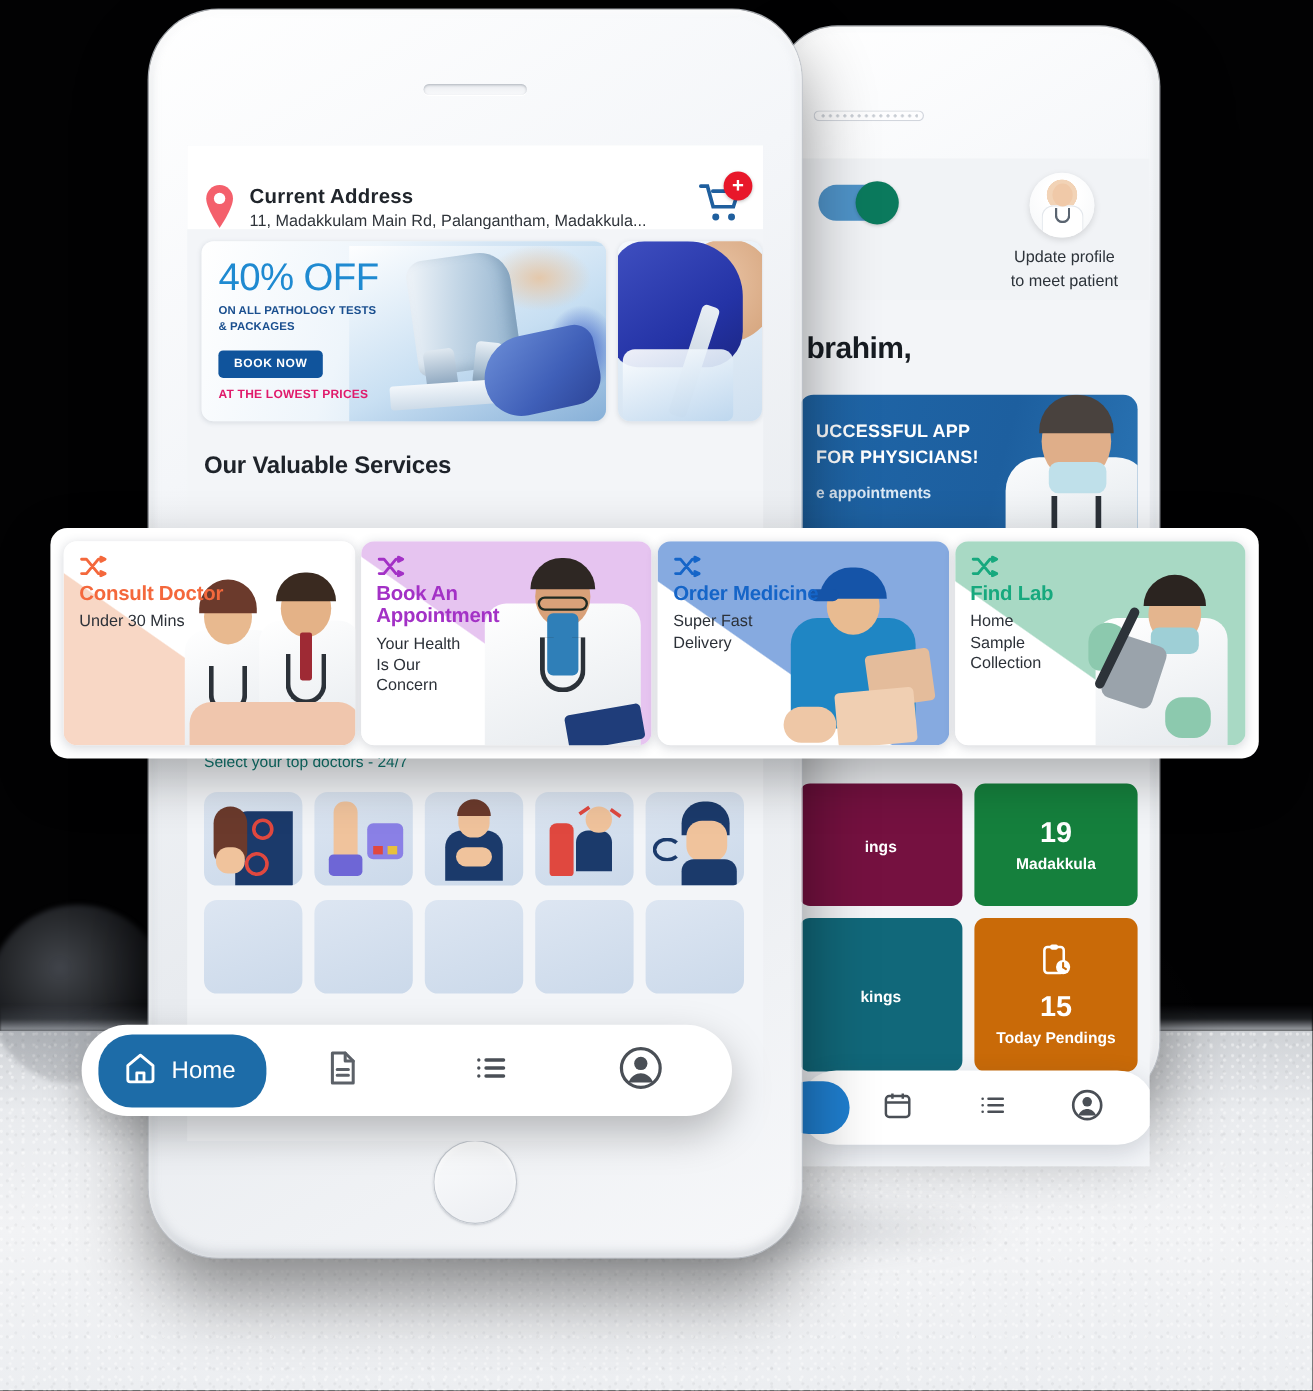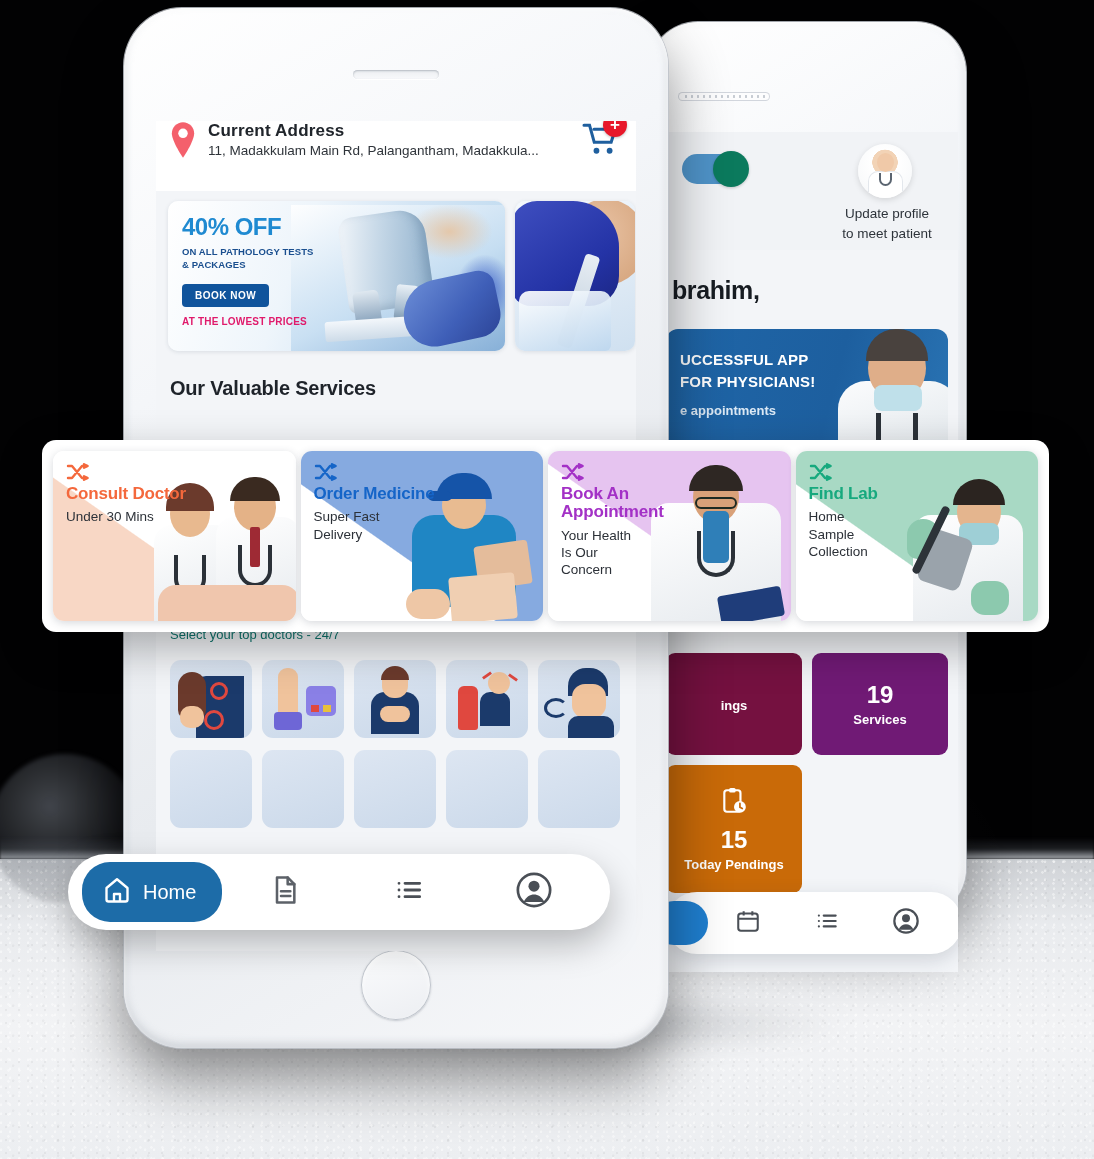--- a/index.html
+++ b/index.html
@@ -96,21 +96,21 @@
   .home-btn{
     position:absolute; left:50%; transform:translateX(-50%); bottom:28px;
     width:70px; height:70px; border-radius:50%;
     background: linear-gradient(160deg,#fbfcfd,#eceef2);
     box-shadow: inset 0 0 0 1px rgba(186,192,200,.9), inset 0 3px 6px rgba(255,255,255,.95),
                 0 1px 2px rgba(150,156,165,.5);
   }
 
   
   .addr-bar{
-    background:#fff; height:70px; display:flex; align-items:flex-start; gap:10px;
+    background:#fff; height:70px; display:flex; align-items:flex-end; gap:10px;
     padding:0 14px 0 12px; position:relative;
   }
   .pin{ width:30px; height:38px; flex:0 0 30px; }
   .addr-text{ flex:1; min-width:0; }
   .addr-title{ font-size:17px; font-weight:bold; color:#20252b; letter-spacing:.2px; }
   .addr-sub{ font-size:13.5px; color:#2c3views; color:#2f343a; white-space:nowrap; overflow:hidden; text-overflow:ellipsis; margin-top:2px; }
   .cart-wrap{ position:relative; width:40px; height:40px; flex:0 0 40px; }
   .cart-badge{
     position:absolute; right:-5px; top:-8px; width:24px; height:24px; border-radius:50%;
     background:#e8172a; color:#fff; font-size:17px; line-height:23px; text-align:center; font-weight:bold;
@@ -149,21 +149,21 @@
   .scope-stage{
     position:absolute; left:34px; bottom:16px; width:150px; height:20px;
     background: linear-gradient(180deg,#f3f7fb,#cddbe8); border-radius:3px; transform:rotate(-4deg);
   }
   .glove{
     position:absolute; right:6px; bottom:8px; width:96px; height:66px;
     background: linear-gradient(140deg,#6d8fd8,#3f5fb8 60%,#2c4497);
     border-radius:40px 18px 26px 34px; transform:rotate(-12deg);
   }
   .banner-copy{ position:absolute; left:14px; top:14px; z-index:2; }
-  .b-off{ font-size:24px; font-weight:bold; color:#1f8ad1; letter-spacing:-.5px; line-height:1; }
+  .b-off{ font-size:32px; font-weight:normal; color:#1f8ad1; letter-spacing:-.5px; line-height:1; }
   .b-sub{ font-size:9.5px; font-weight:bold; color:#1a4f8f; line-height:1.32; margin-top:7px; letter-spacing:.1px; }
   .b-btn{
     display:inline-block; margin-top:13px; background:#10549c; color:#fff;
     font-size:10px; font-weight:bold; letter-spacing:.5px; padding:6px 13px; border-radius:4px;
   }
   .b-price{ font-size:10px; font-weight:bold; color:#e01a6b; margin-top:9px; letter-spacing:.2px; }
 
   .banner2{
     position:relative; height:150px; border-radius:10px; overflow:hidden; flex:0 0 120px;
     background: linear-gradient(160deg,#f4f8fc,#cfe0f0);
@@ -353,23 +353,27 @@
         </div>
       </div>
 
       <div class="r-gap"></div>
 
       <div class="tiles">
         <div class="tile" style="background:#751140">
           <div class="num"></div>
           <div class="lbl">ings</div>
         </div>
-        <div class="tile" style="background:#701a75">
+        <div class="tile" style="background:#15803d">
           <div class="num">19</div>
-          <div class="lbl">Services</div>
+          <div class="lbl">Madakkula</div>
+        </div>
+        <div class="tile tall" style="background:#11687a">
+          <div class="num"></div>
+          <div class="lbl">kings</div>
         </div>
         <div class="tile tall" style="background:#c96a08">
           <span style="margin-bottom:4px">
             <svg width="26" height="28" viewBox="0 0 24 26" fill="none">
               <rect x="3" y="3" width="15" height="20" rx="2.5" stroke="#fff" stroke-width="2"></rect>
               <rect x="7.5" y="1" width="6" height="4" rx="1.4" fill="#fff"></rect>
               <circle cx="17.5" cy="18.5" r="5.5" fill="#fff"></circle>
               <path d="M17.5 15.3v3.4l2.2 1.3" stroke="#c96a08" stroke-width="1.6" stroke-linecap="round"></path>
             </svg>
           </span>
@@ -544,62 +548,62 @@
             <path d="M2 3h4l10 12h5M2 15h4l10-12h5"></path>
               <path d="M18 1.2 21.6 3 18 4.8M18 13.2 21.6 15 18 16.8" fill="#f4683c"></path>
           </svg>
         </span>
         <div class="name" style="color:#f4683c">Consult Doctor</div>
         <div class="desc">Under 30 Mins</div>
       </div>
     </div>
 
     <div class="svc">
+      <div class="diag" style="background:linear-gradient(to top right,#ffffff 0 46%,#e6c4f0 46.4% 100%)"></div>
+      <div class="art">
+        <i class="p-coat" style="left:6px;bottom:0;width:130px;height:118px;"></i>
+        <i class="p-head" style="left:48px;bottom:98px;width:46px;height:52px;background:#d9a179;"></i>
+        <i class="sv" style="left:44px;bottom:130px;width:54px;height:26px;border-radius:27px 27px 0 0;background:#2e2723;"></i>
+        <i class="sv" style="left:50px;bottom:112px;width:42px;height:12px;border-radius:6px;border:2px solid #1f2a22;"></i>
+        <i class="sv" style="left:58px;bottom:58px;width:26px;height:52px;background:#2f7fb8;border-radius:5px;"></i>
+        <i class="p-steth" style="left:52px;bottom:44px;width:38px;height:46px;"></i>
+        <i class="sv" style="left:74px;bottom:0;width:64px;height:30px;background:#1f3d7a;border-radius:4px;transform:rotate(-10deg)"></i>
+      </div>
+      <div class="copy">
+        <span class="sh">
+          <svg width="24" height="18" viewBox="0 0 24 18" fill="none" stroke="#a331c6" stroke-width="2.4" stroke-linecap="round" stroke-linejoin="round">
+            <path d="M2 3h4l10 12h5M2 15h4l10-12h5"></path>
+              <path d="M18 1.2 21.6 3 18 4.8M18 13.2 21.6 15 18 16.8" fill="#a331c6"></path>
+          </svg>
+        </span>
+        <div class="name" style="color:#a331c6;max-width:112px">Book An Appointment</div>
+        <div class="desc" style="max-width:76px">Your Health Is Our Concern</div>
+      </div>
+    </div>
+
+    <div class="svc">
       <div class="diag" style="background:linear-gradient(to top right,#ffffff 0 40%,#86aae0 40.4% 100%)"></div>
       <div class="art">
         <i class="sv" style="left:14px;bottom:14px;width:104px;height:92px;background:#1f86c4;border-radius:22px 22px 0 0;"></i>
         <i class="p-head" style="left:44px;bottom:92px;width:44px;height:48px;background:#e8bb91;"></i>
         <i class="sv" style="left:38px;bottom:122px;width:56px;height:26px;border-radius:28px 28px 0 0;background:#1554a8;"></i>
         <i class="sv" style="left:30px;bottom:120px;width:24px;height:10px;border-radius:6px;background:#1554a8;"></i>
         <i class="sv" style="left:78px;bottom:34px;width:54px;height:44px;background:#e4bc9b;border-radius:4px;transform:rotate(-8deg)"></i>
         <i class="sv" style="left:52px;bottom:0;width:66px;height:46px;background:#f0cfb2;border-radius:4px;transform:rotate(-5deg)"></i>
         <i class="sv" style="left:8px;bottom:2px;width:44px;height:30px;background:#eec7a6;border-radius:16px;"></i>
       </div>
       <div class="copy">
         <span class="sh">
           <svg width="24" height="18" viewBox="0 0 24 18" fill="none" stroke="#1565c8" stroke-width="2.4" stroke-linecap="round" stroke-linejoin="round">
             <path d="M2 3h4l10 12h5M2 15h4l10-12h5"></path>
               <path d="M18 1.2 21.6 3 18 4.8M18 13.2 21.6 15 18 16.8" fill="#1565c8"></path>
           </svg>
         </span>
         <div class="name" style="color:#1565c8">Order Medicine</div>
         <div class="desc" style="max-width:74px">Super Fast Delivery</div>
-      </div>
-    </div>
-
-    <div class="svc">
-      <div class="diag" style="background:linear-gradient(to top right,#ffffff 0 46%,#e6c4f0 46.4% 100%)"></div>
-      <div class="art">
-        <i class="p-coat" style="left:6px;bottom:0;width:130px;height:118px;"></i>
-        <i class="p-head" style="left:48px;bottom:98px;width:46px;height:52px;background:#d9a179;"></i>
-        <i class="sv" style="left:44px;bottom:130px;width:54px;height:26px;border-radius:27px 27px 0 0;background:#2e2723;"></i>
-        <i class="sv" style="left:50px;bottom:112px;width:42px;height:12px;border-radius:6px;border:2px solid #1f2a22;"></i>
-        <i class="sv" style="left:58px;bottom:58px;width:26px;height:52px;background:#2f7fb8;border-radius:5px;"></i>
-        <i class="p-steth" style="left:52px;bottom:44px;width:38px;height:46px;"></i>
-        <i class="sv" style="left:74px;bottom:0;width:64px;height:30px;background:#1f3d7a;border-radius:4px;transform:rotate(-10deg)"></i>
-      </div>
-      <div class="copy">
-        <span class="sh">
-          <svg width="24" height="18" viewBox="0 0 24 18" fill="none" stroke="#a331c6" stroke-width="2.4" stroke-linecap="round" stroke-linejoin="round">
-            <path d="M2 3h4l10 12h5M2 15h4l10-12h5"></path>
-              <path d="M18 1.2 21.6 3 18 4.8M18 13.2 21.6 15 18 16.8" fill="#a331c6"></path>
-          </svg>
-        </span>
-        <div class="name" style="color:#a331c6;max-width:112px">Book An Appointment</div>
-        <div class="desc" style="max-width:76px">Your Health Is Our Concern</div>
       </div>
     </div>
 
     <div class="svc">
       <div class="diag" style="background:linear-gradient(to top right,#ffffff 0 40%,#a8d9c4 40.4% 100%)"></div>
       <div class="art">
         <i class="p-coat" style="left:20px;bottom:0;width:110px;height:106px;"></i>
         <i class="p-head" style="left:64px;bottom:84px;width:44px;height:50px;background:#e4b58e;"></i>
         <i class="sv" style="left:60px;bottom:116px;width:52px;height:26px;border-radius:26px 26px 0 0;background:#2b2420;"></i>
         <i class="sv" style="left:66px;bottom:76px;width:40px;height:22px;border-radius:7px;background:#9ecfd6;"></i>

